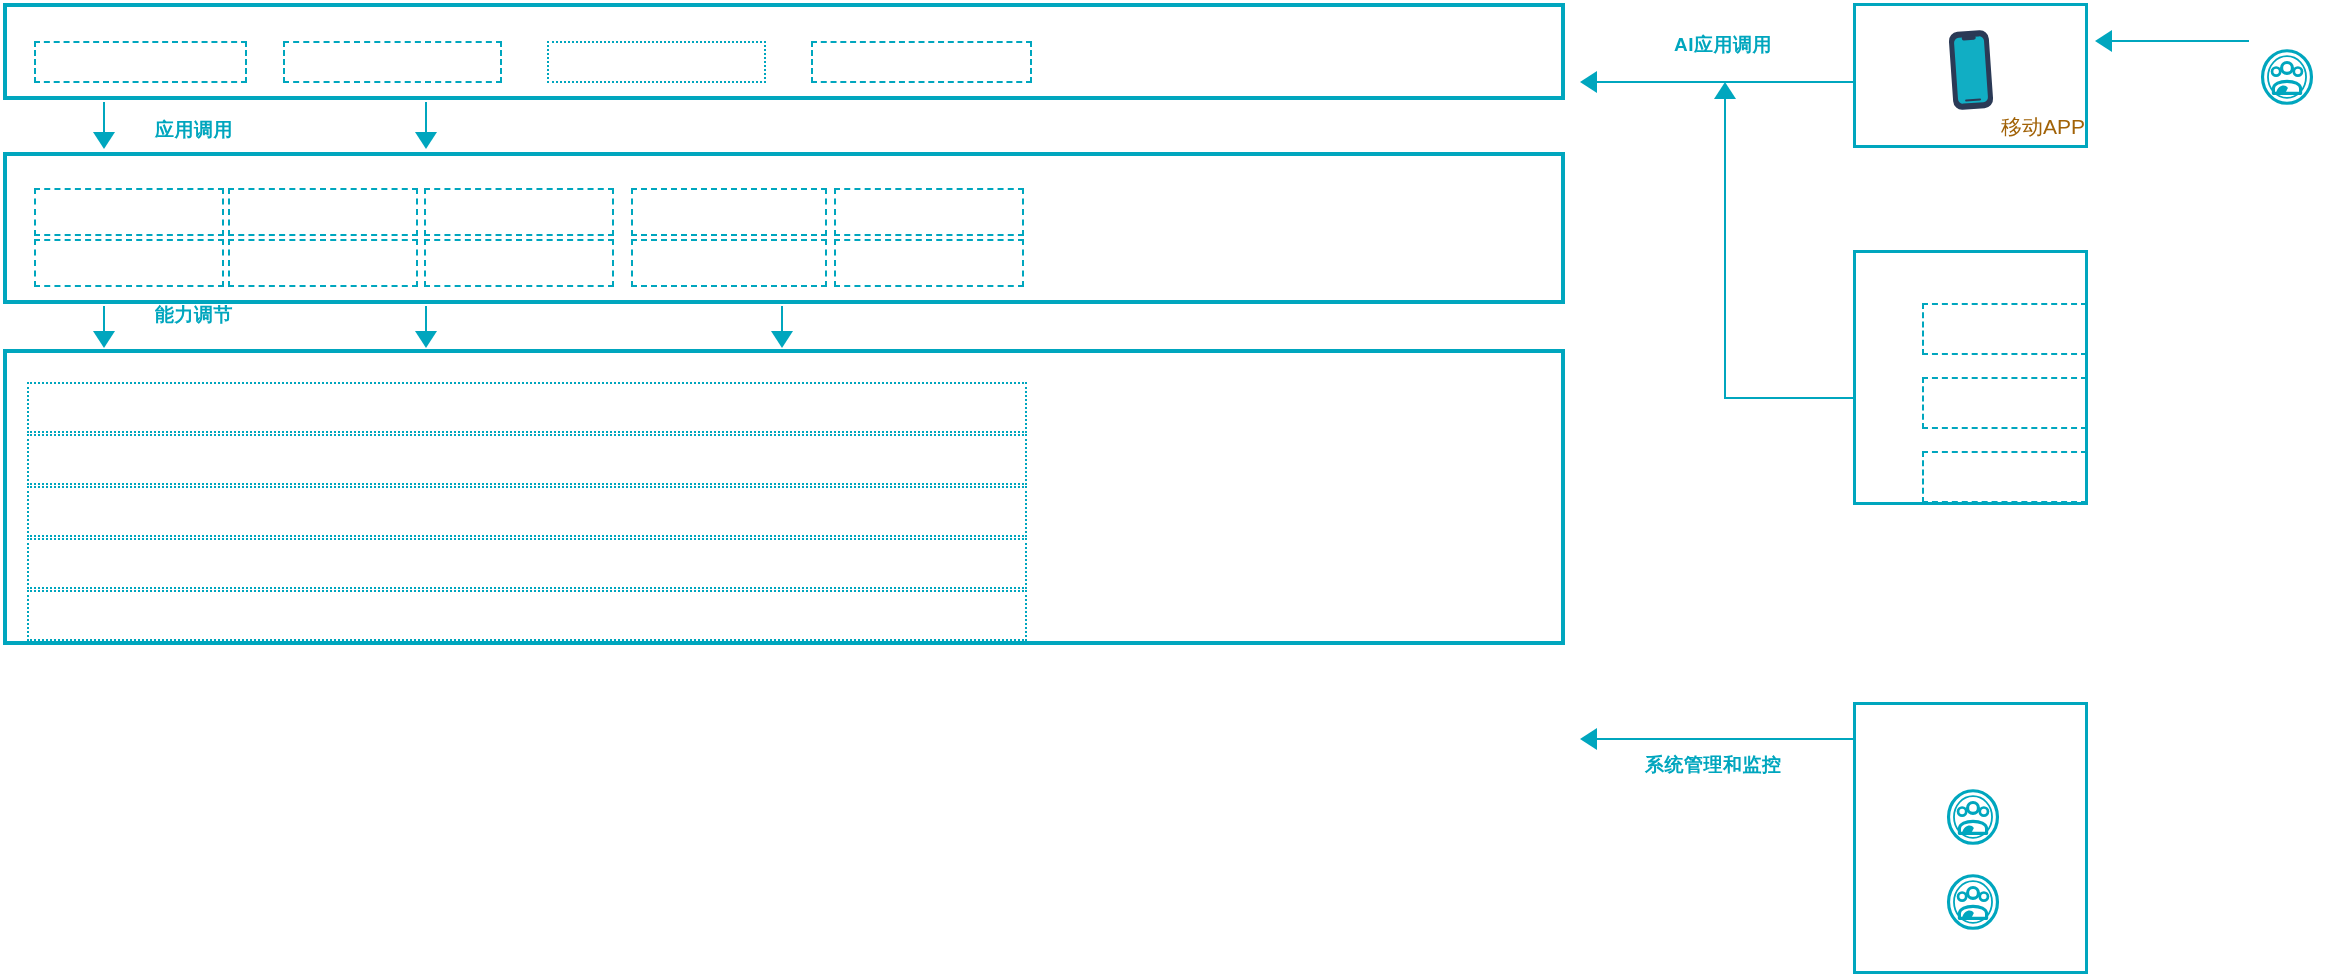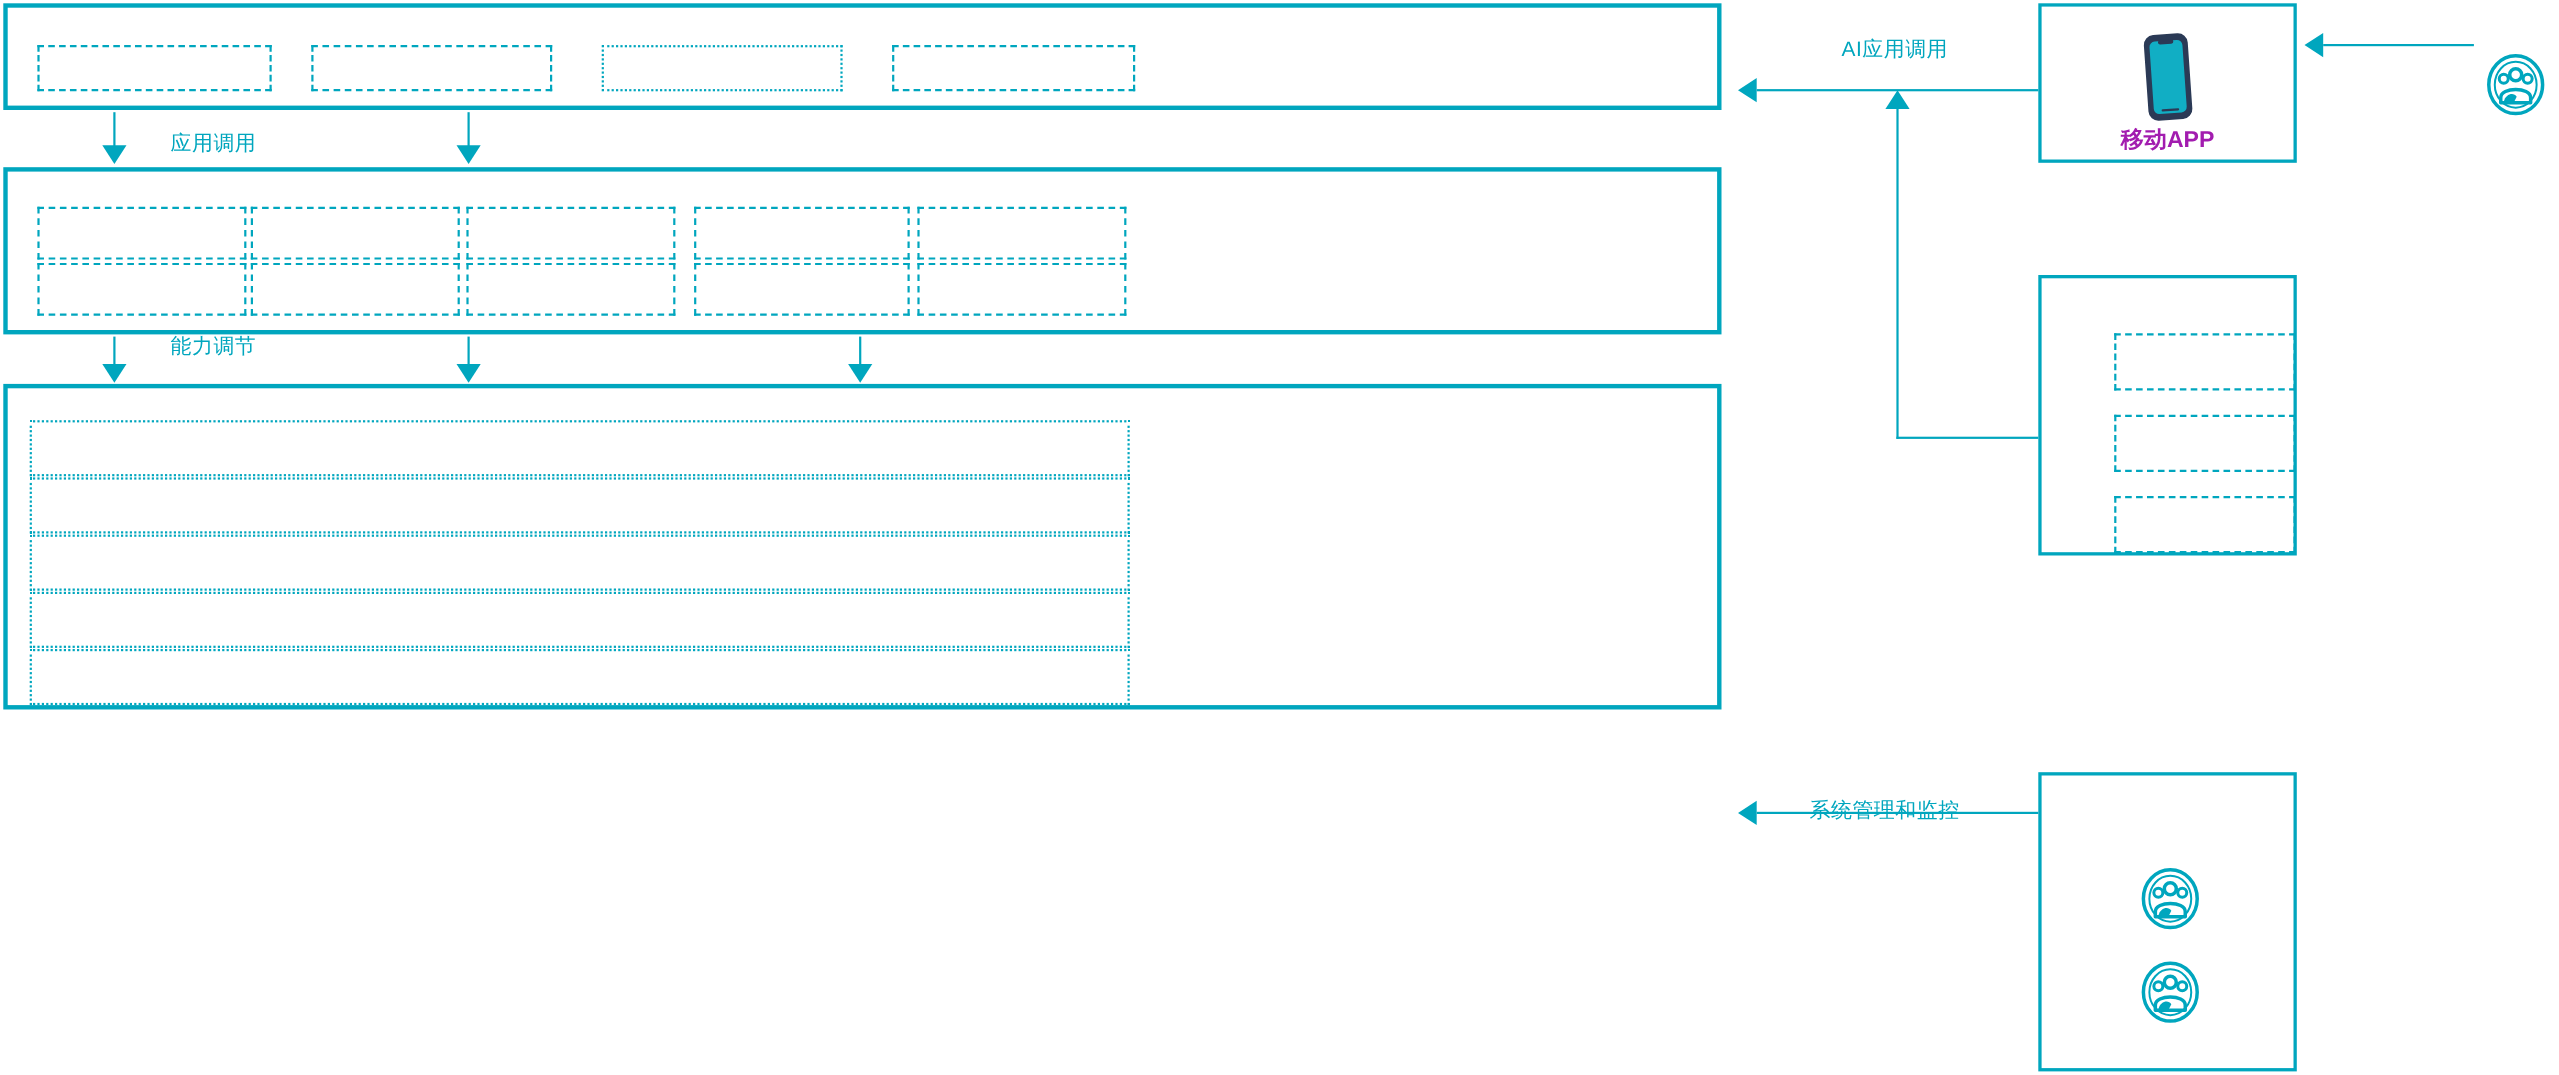--- a/index.html
+++ b/index.html
@@ -80,33 +80,33 @@
     border-top: 11px solid transparent;
     border-bottom: 11px solid transparent;
     border-right: 17px solid #00a6be;
   }
 
   
   .flow-label {
     position: absolute;
     color: #00a6be;
     font-size: 19px;
-    font-weight: normal;
+    font-weight: bold;
     white-space: nowrap;
     letter-spacing: 0.5px;
   }
 
   
   .card-title {
     position: absolute;
     width: 100%;
-    text-align: center;
-    color: #a21caf;
+    text-align: right;
+    color: #a16207;
     font-size: 21px;
-    font-weight: bold;
+    font-weight: normal;
     white-space: nowrap;
   }
   .phone-wrap {
     position: absolute;
     left: 50%;
     transform: translateX(-50%);
   }
   .person-icon {
     position: absolute;
   }
@@ -246,21 +246,21 @@
     <div class="dbox" style="left:66px; top:124px; width:165px; height:52px;">
       <span></span>
     </div>
     <div class="dbox" style="left:66px; top:198px; width:165px; height:52px;">
       <span></span>
     </div>
   </div>
 
   <div class="hline" style="left:1597px; top:738px; width:257px; height:2px;"></div>
   <div class="arrow-left" style="left:1580px; top:728px;"></div>
-  <div class="flow-label" style="left:1645px; top:724px;">系统管理和监控</div>
+  <div class="flow-label" style="left:1645px; top:752px;">系统管理和监控</div>
 
   <div class="panel-thin" style="left:1853px; top:702px; width:235px; height:272px;">
     <div class="person-icon" style="left:88px; top:83px;">
       <svg width="58" height="58" viewBox="0 0 64 64">
         <ellipse cx="32" cy="32" rx="27" ry="29" fill="none" stroke="#00a6be" stroke-width="3.5"></ellipse>
         <ellipse cx="32" cy="32" rx="21" ry="23" fill="none" stroke="#00a6be" stroke-width="2"></ellipse>
         <circle cx="32" cy="22" r="6" fill="none" stroke="#00a6be" stroke-width="3.5"></circle>
         <path d="M17 45 C17 34, 47 34, 47 45 L47 50 L17 50 Z" fill="none" stroke="#00a6be" stroke-width="3.5" stroke-linejoin="round"></path>
         <path d="M20 49 C22 41, 30 39, 33 44 L30 50 L20 50 Z" fill="#00a6be"></path>
         <circle cx="20" cy="26" r="4.5" fill="none" stroke="#00a6be" stroke-width="3"></circle>

